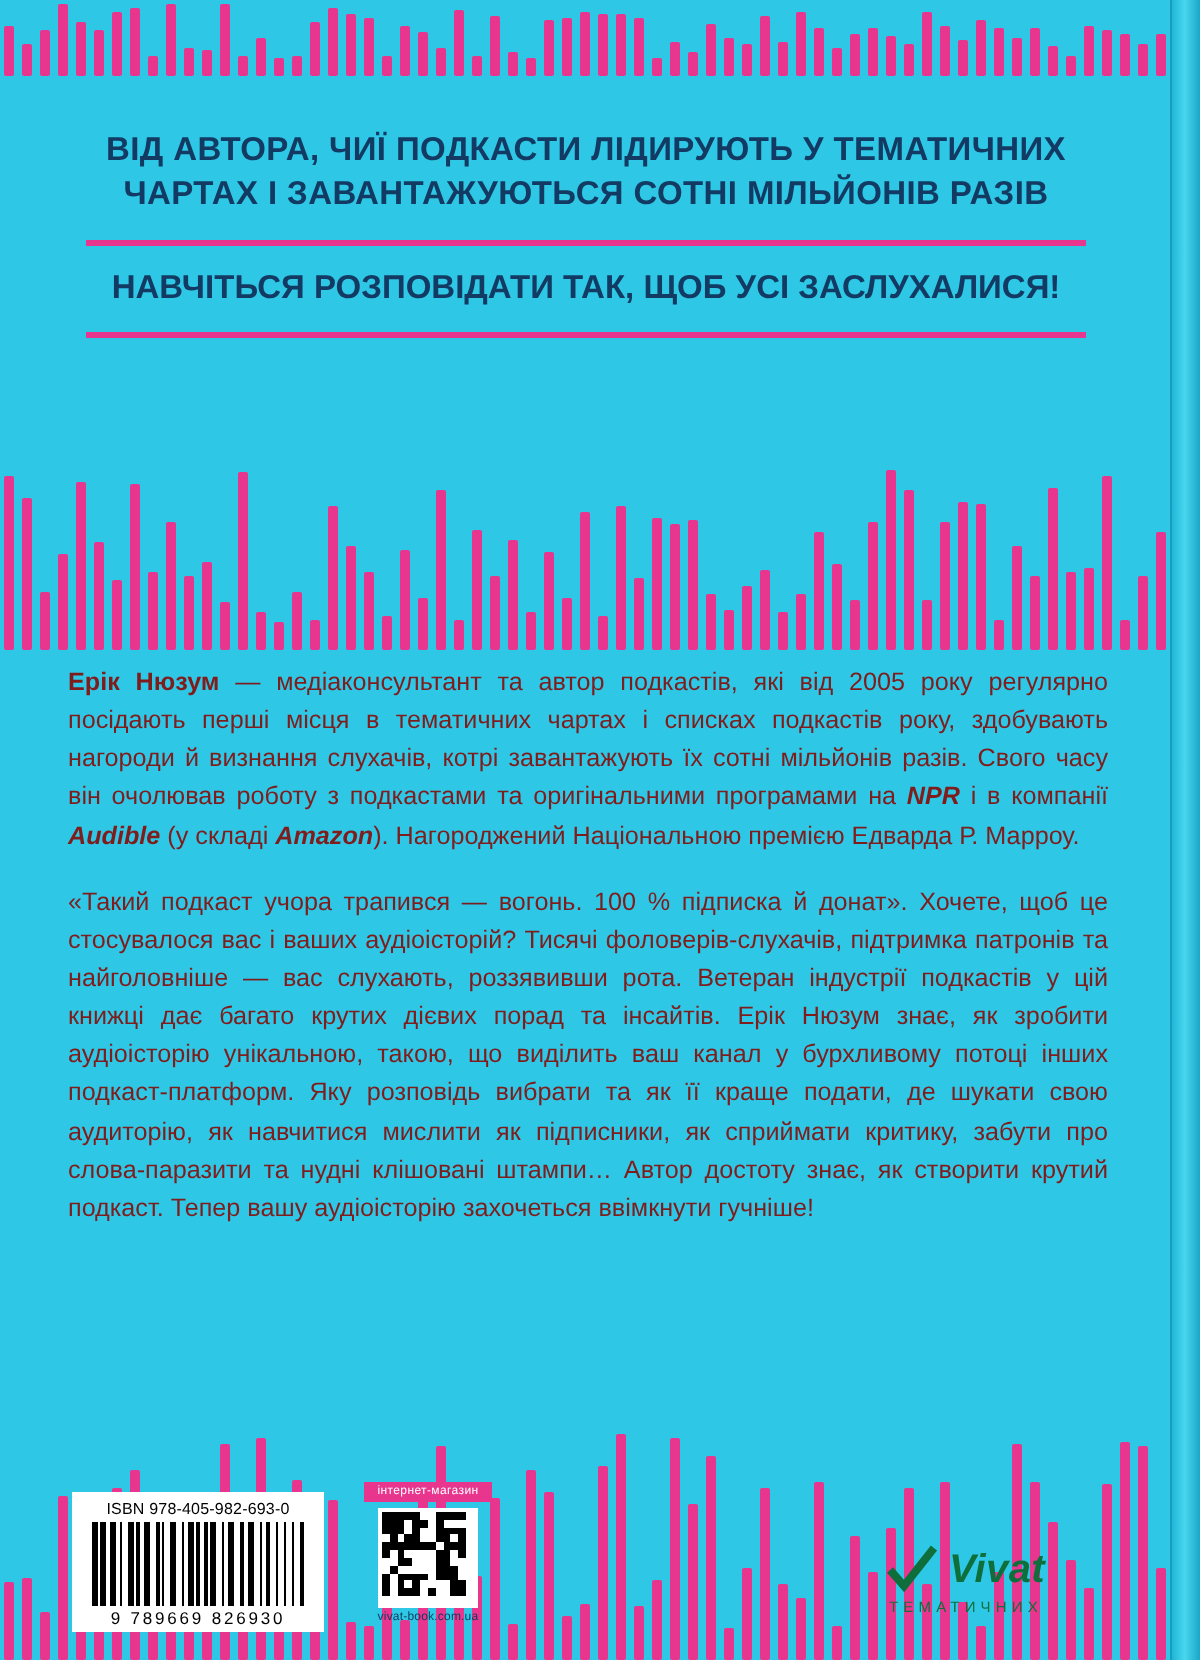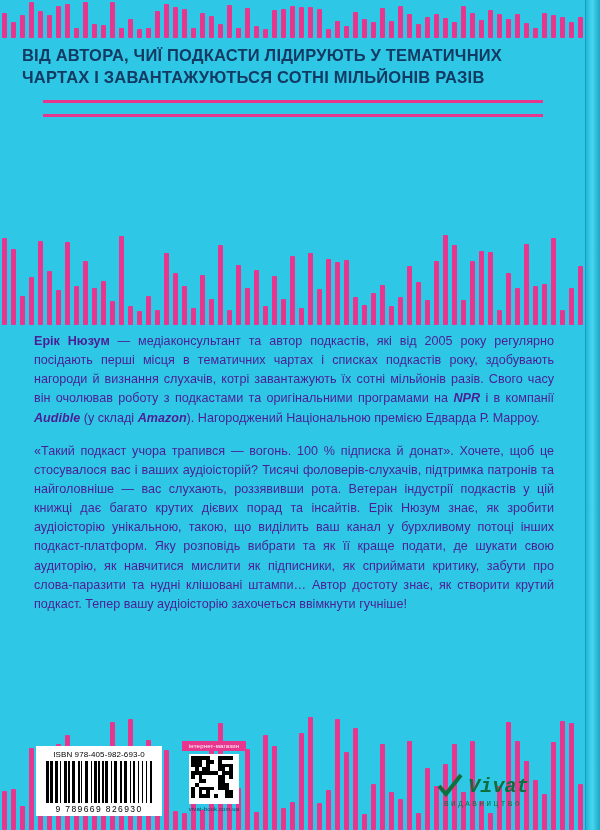--- a/index.html
+++ b/index.html
@@ -51,23 +51,24 @@
     bottom: 0;
     background: #e8368f;
     width: 5px;
     border-radius: 1px;
   }
   .wave-mid .bar { background: #e8368f; }
 
   
   .headline-block {
     position: absolute;
-    top: 44px;
+    top: 64px;
     left: 0;
     width: 586px;
+    text-align: center;
     z-index: 10;
   }
   .hl1 {
     color: #123a63;
     font-weight: bold;
     font-size: 16.5px;
     line-height: 1.35;
     letter-spacing: 0.2px;
     padding: 0 22px;
   }
@@ -94,21 +95,21 @@
     text-shadow: 0 1px 0 rgba(0,0,0,0.07);
   }
 
   
   .body-block {
     position: absolute;
     top: 332px;
     left: 34px;
     width: 520px;
     z-index: 10;
-    color: #4c1d95;
+    color: #7f1d1d;
   }
   .para {
     font-size: 12.6px;
     line-height: 1.52;
     text-align: justify;
     margin: 0 0 14px 0;
   }
   .para b { font-weight: bold; }
   .para i { font-style: italic; font-weight: bold; }
 
@@ -186,21 +187,20 @@
     color: #0f3a5e;
     letter-spacing: 0.1px;
   }
 
   .publisher {
     position: absolute;
     right: 38px;
     bottom: 22px;
     text-align: center;
     width: 130px;
-    font-family: Liberation Mono, monospace;
   }
   .pub-row {
     display: flex;
     align-items: center;
     justify-content: center;
     gap: 5px;
   }
   .pub-check {
     width: 26px;
     height: 26px;
@@ -424,20 +424,21 @@
       <div class="bar" style="left: 542px; height: 36px;"></div>
       <div class="bar" style="left: 551px; height: 88px;"></div>
       <div class="bar" style="left: 560px; height: 109px;"></div>
       <div class="bar" style="left: 569px; height: 107px;"></div>
       <div class="bar" style="left: 578px; height: 46px;"></div>
     </div>
 
   <div class="headline-block">
     <div class="hl1">ВІД АВТОРА, ЧИЇ ПОДКАСТИ ЛІДИРУЮТЬ У ТЕМАТИЧНИХ ЧАРТАХ І ЗАВАНТАЖУЮТЬСЯ СОТНІ МІЛЬЙОНІВ РАЗІВ</div>
     <div class="rule"></div>
+    <div class="hl2">НАВЧІТЬСЯ РОЗПОВІДАТИ ТАК, ЩОБ УСІ ЗАСЛУХАЛИСЯ!</div>
     <div class="rule"></div>
   </div>
 
   <div class="body-block">
     <p class="para"><b>Ерік Нюзум</b><span> — медіаконсультант та автор подкастів, які від 2005 року регулярно посідають перші місця в тематичних чартах і списках подкастів року, здобувають нагороди й визнання слухачів, котрі завантажують їх сотні мільйонів разів. Свого часу він очолював роботу з подкастами та оригінальними програмами на </span><i>NPR</i><span> і в компанії </span><i>Audible</i><span> (у складі </span><i>Amazon</i><span>). Нагороджений Національною премією Едварда Р. Марроу.</span></p>
     <p class="para">«Такий подкаст учора трапився — вогонь. 100 % підписка й донат». Хочете, щоб це стосувалося вас і ваших аудіоісторій? Тисячі фоловерів-слухачів, підтримка патронів та найголовніше — вас слухають, роззявивши рота. Ветеран індустрії подкастів у цій книжці дає багато крутих дієвих порад та інсайтів. Ерік Нюзум знає, як зробити аудіоісторію унікальною, такою, що виділить ваш канал у бурхливому потоці інших подкаст-платформ. Яку розповідь вибрати та як її кращe подати, де шукати свою аудиторію, як навчитися мислити як підписники, як сприймати критику, забути про слова-паразити та нудні клішовані штампи… Автор достоту знає, як створити крутий подкаст. Тепер вашу аудіоісторію захочеться ввімкнути гучніше!</p>
   </div>
 
   <div class="bottom-strip">
 
@@ -554,17 +555,17 @@
 
     <div class="publisher">
       <div class="pub-row">
         <span class="pub-check">
           <svg width="26" height="26" viewBox="0 0 26 26">
             <path d="M2 13 L9 21 L24 2" fill="none" stroke="#0f6f3c" stroke-width="4" stroke-linecap="butt"></path>
           </svg>
         </span>
         <span class="pub-name">Vivat</span>
       </div>
-      <div class="pub-sub">ВИДАВНИЦТВО</div>
+      <div class="pub-sub">ТЕМАТИЧНИХ</div>
     </div>
 
   </div>
 </div>
 
 </body></html>

